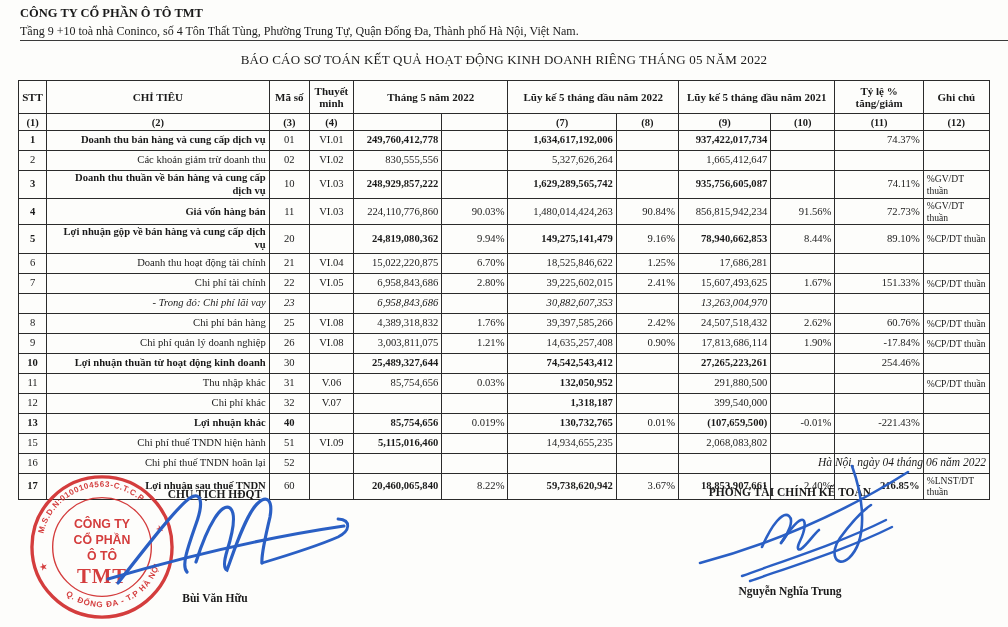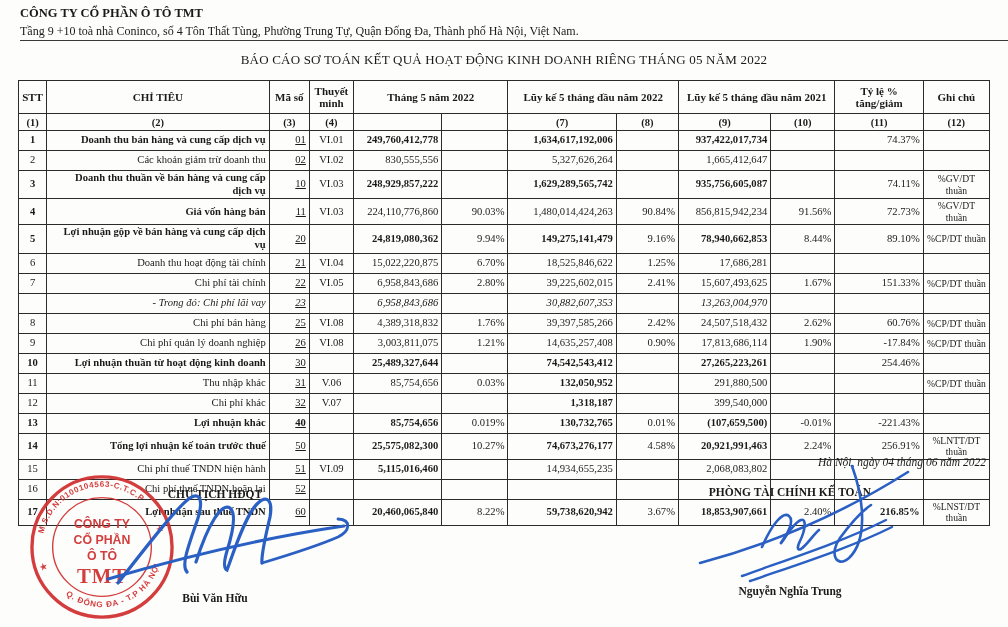--- a/index.html
+++ b/index.html
@@ -14,30 +14,30 @@
   .report-title{position:absolute;left:0;right:0;top:52px;text-align:center;font-weight:normal;font-size:13px;letter-spacing:.2px;}
 
   table.report{position:absolute;left:18px;top:80px;width:972px;border-collapse:collapse;table-layout:fixed;font-size:10.6px;}
   table.report th,table.report td{border:1px solid #2b2b2b;padding:1px 3px;overflow:hidden;}
   table.report thead th{font-weight:bold;font-size:11px;padding:2px;}
   table.report thead tr.main th{height:28px;}
   table.report thead tr.nums th{height:12px;font-size:10.5px;}
   table.report tbody td{height:17px;line-height:1.2;}
   .col-stt{width:28px;text-align:center;}
   .col-name{width:222px;text-align:right;padding-left:4px;}
-  .col-ma{width:40px;text-align:right;text-decoration:underline;}
+  .col-ma{width:40px;text-align:center;}
   .col-tm{width:44px;text-align:center;}
   .col-t5_v{width:88px;}
   .col-t5_p{width:66px;}
   .col-lk22_v{width:108px;}
   .col-lk22_p{width:62px;}
   .col-lk21_v{width:92px;}
   .col-lk21_p{width:64px;}
   .col-rate{width:88px;}
-  .col-note{width:66px;text-align:center;font-size:9.6px;}
+  .col-note{width:66px;font-size:9.6px;}
   td.col-t5_v,td.col-t5_p,td.col-lk22_v,td.col-lk22_p,td.col-lk21_v,td.col-lk21_p,td.col-rate{text-align:right;padding-right:5px;}
   tr.ind td.col-name{padding-left:13px;}
   tr.it td{font-style:italic;}
   td.bd{font-weight:bold;}
 
   .date-line{position:absolute;right:22px;top:456px;font-style:italic;font-size:11.5px;}
   .sig-title-left{position:absolute;left:130px;top:488px;width:170px;text-align:center;font-weight:bold;font-size:11.5px;}
   .sig-name-left{position:absolute;left:130px;top:592px;width:170px;text-align:center;font-weight:bold;font-size:11.5px;}
   .sig-title-right{position:absolute;left:690px;top:486px;width:200px;text-align:center;font-weight:bold;font-size:11.5px;}
   .sig-name-right{position:absolute;left:700px;top:585px;width:180px;text-align:center;font-weight:bold;font-size:11.5px;}
@@ -288,34 +288,20 @@
         <td class="col-tm"></td>
         <td class="col-t5_v bd">85,754,656</td>
         <td class="col-t5_p">0.019%</td>
         <td class="col-lk22_v bd">130,732,765</td>
         <td class="col-lk22_p">0.01%</td>
         <td class="col-lk21_v bd">(107,659,500)</td>
         <td class="col-lk21_p">-0.01%</td>
         <td class="col-rate">-221.43%</td>
         <td class="col-note"></td>
       </tr>
-      <tr class="ind">
-        <td class="col-stt bd">14</td>
-        <td class="col-name bd">Tổng lợi nhuận kế toán trước thuế</td>
-        <td class="col-ma">50</td>
-        <td class="col-tm"></td>
-        <td class="col-t5_v bd">25,575,082,300</td>
-        <td class="col-t5_p">10.27%</td>
-        <td class="col-lk22_v bd">74,673,276,177</td>
-        <td class="col-lk22_p">4.58%</td>
-        <td class="col-lk21_v bd">20,921,991,463</td>
-        <td class="col-lk21_p">2.24%</td>
-        <td class="col-rate">256.91%</td>
-        <td class="col-note">%LNTT/DT thuần</td>
-      </tr>
       <tr>
         <td class="col-stt">15</td>
         <td class="col-name">Chi phí thuế TNDN hiện hành</td>
         <td class="col-ma">51</td>
         <td class="col-tm">VI.09</td>
         <td class="col-t5_v bd">5,115,016,460</td>
         <td class="col-t5_p"></td>
         <td class="col-lk22_v">14,934,655,235</td>
         <td class="col-lk22_p"></td>
         <td class="col-lk21_v">2,068,083,802</td>

